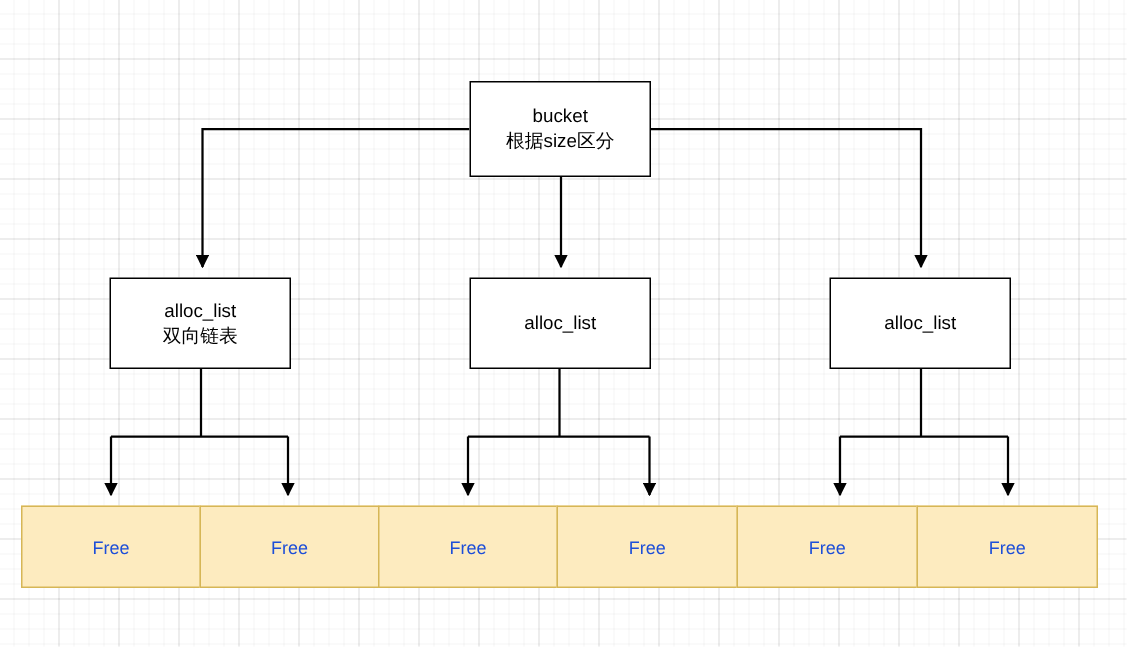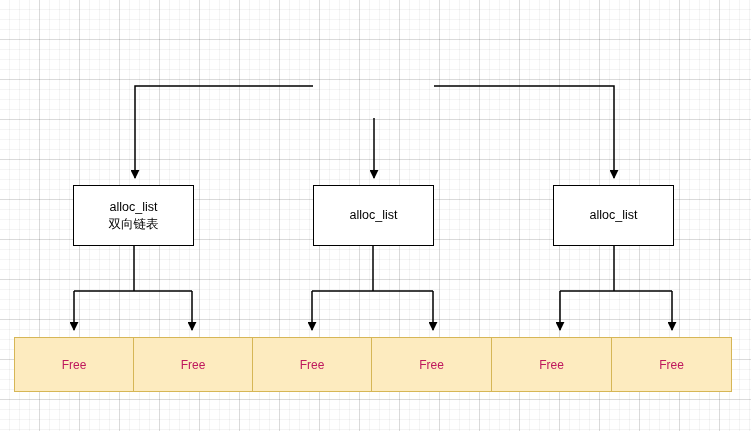--- a/index.html
+++ b/index.html
@@ -40,21 +40,21 @@
   }
   .node .l2{display:block;}
   .free{
     position:absolute;
     box-sizing:border-box;
     display:flex;
     align-items:center;
     justify-content:center;
     background:#fdebbf;
     border:1.3px solid #d6b656;
-    color:#be185d;
+    color:#1d4ed8;
     font-size:12px;
     z-index:3;
   }
   .free + .free{border-left-width:1.3px;}
 </style>
 </head>
 <body>
 
 <div id="canvas">
 
@@ -92,20 +92,24 @@
     </g>
 
     <g>
       <path d="M 614 246 L 614 291" fill="none" stroke="#000000" stroke-width="1.5"></path>
       <path d="M 560 291 L 672 291" fill="none" stroke="#000000" stroke-width="1.5"></path>
       <path d="M 560 291 L 560 330" fill="none" stroke="#000000" stroke-width="1.5" marker-end="url(#arrow)"></path>
       <path d="M 672 291 L 672 330" fill="none" stroke="#000000" stroke-width="1.5" marker-end="url(#arrow)"></path>
     </g>
   </svg>
 
+  <div class="node" style="left:313px;top:54px;width:121px;height:64px;">
+    <span class="l1">bucket</span>
+    <span class="l2">根据size区分</span>
+  </div>
 
   <div class="node" style="left:73px;top:185px;width:121px;height:61px;">
     <span class="l1">alloc_list</span>
     <span class="l2">双向链表</span>
   </div>
 
   <div class="node" style="left:313px;top:185px;width:121px;height:61px;">
     <span class="l1">alloc_list</span>
   </div>
 

